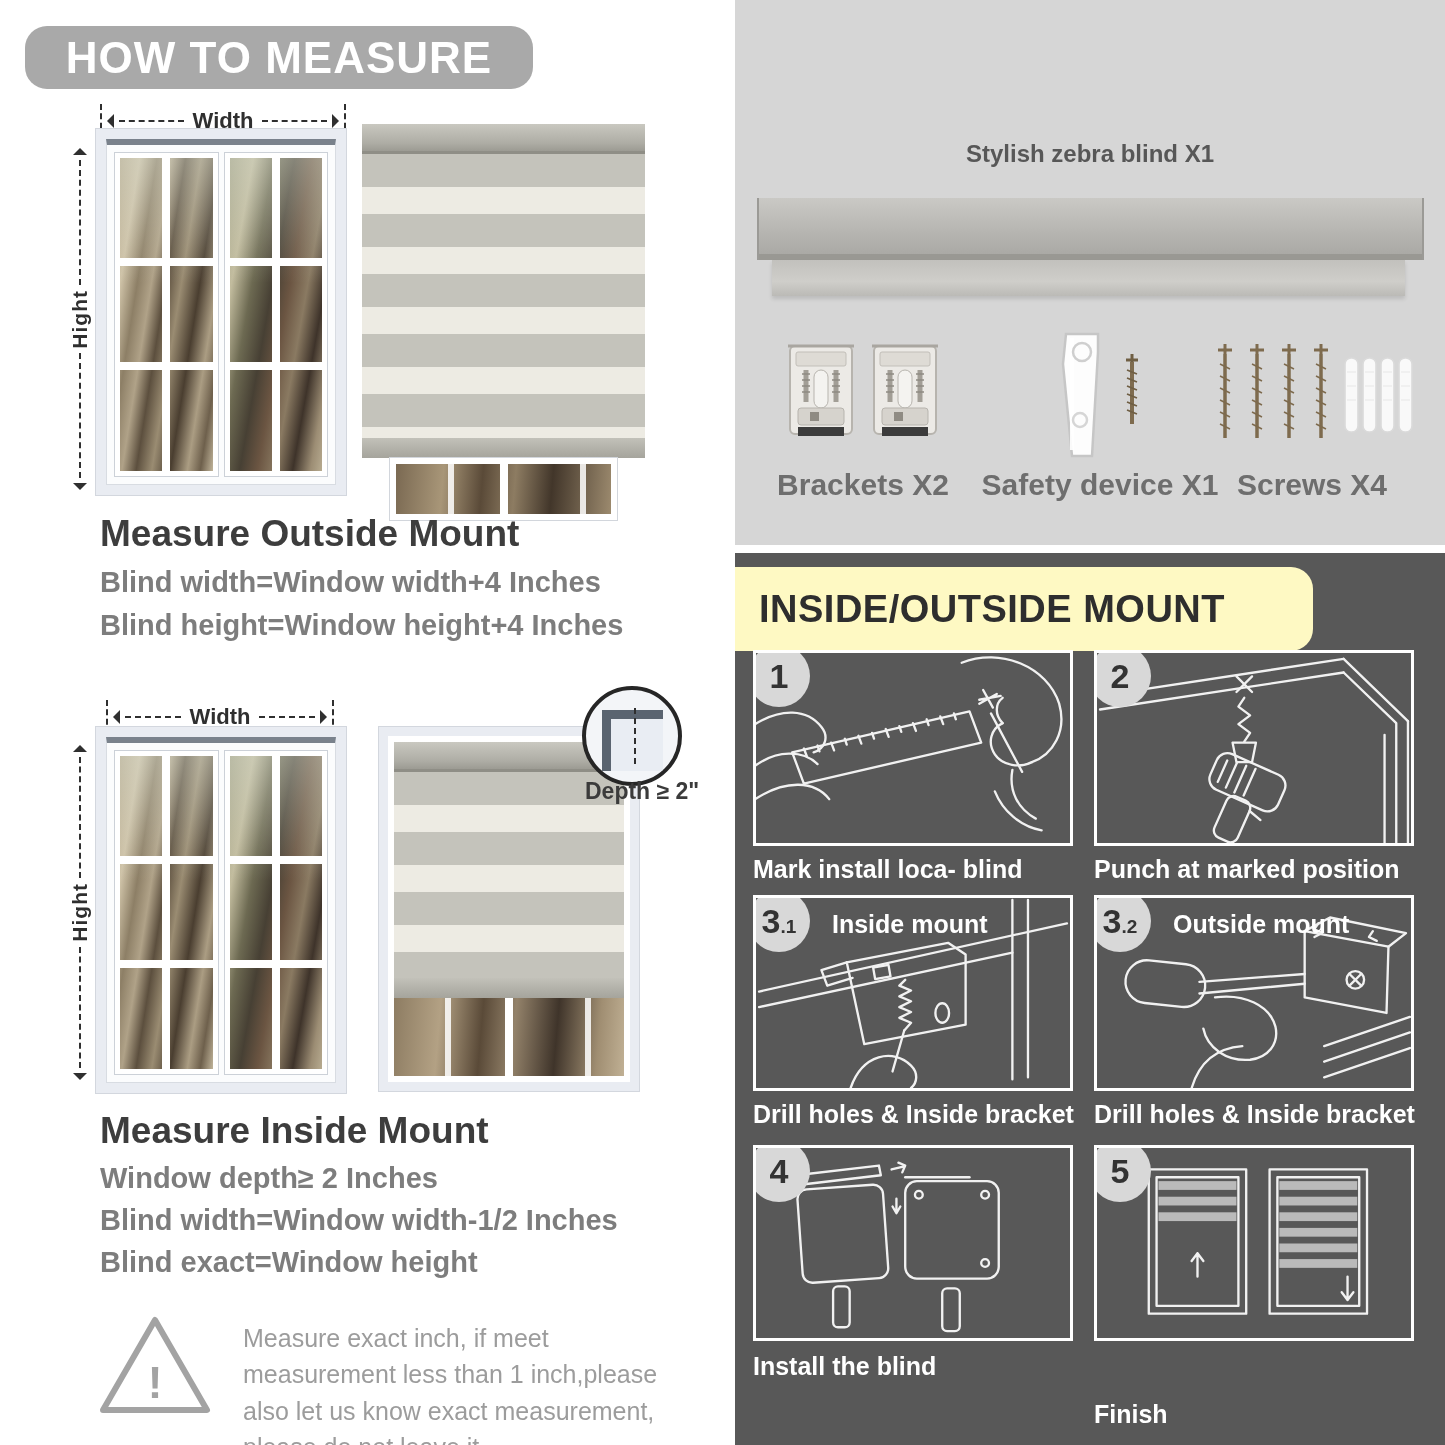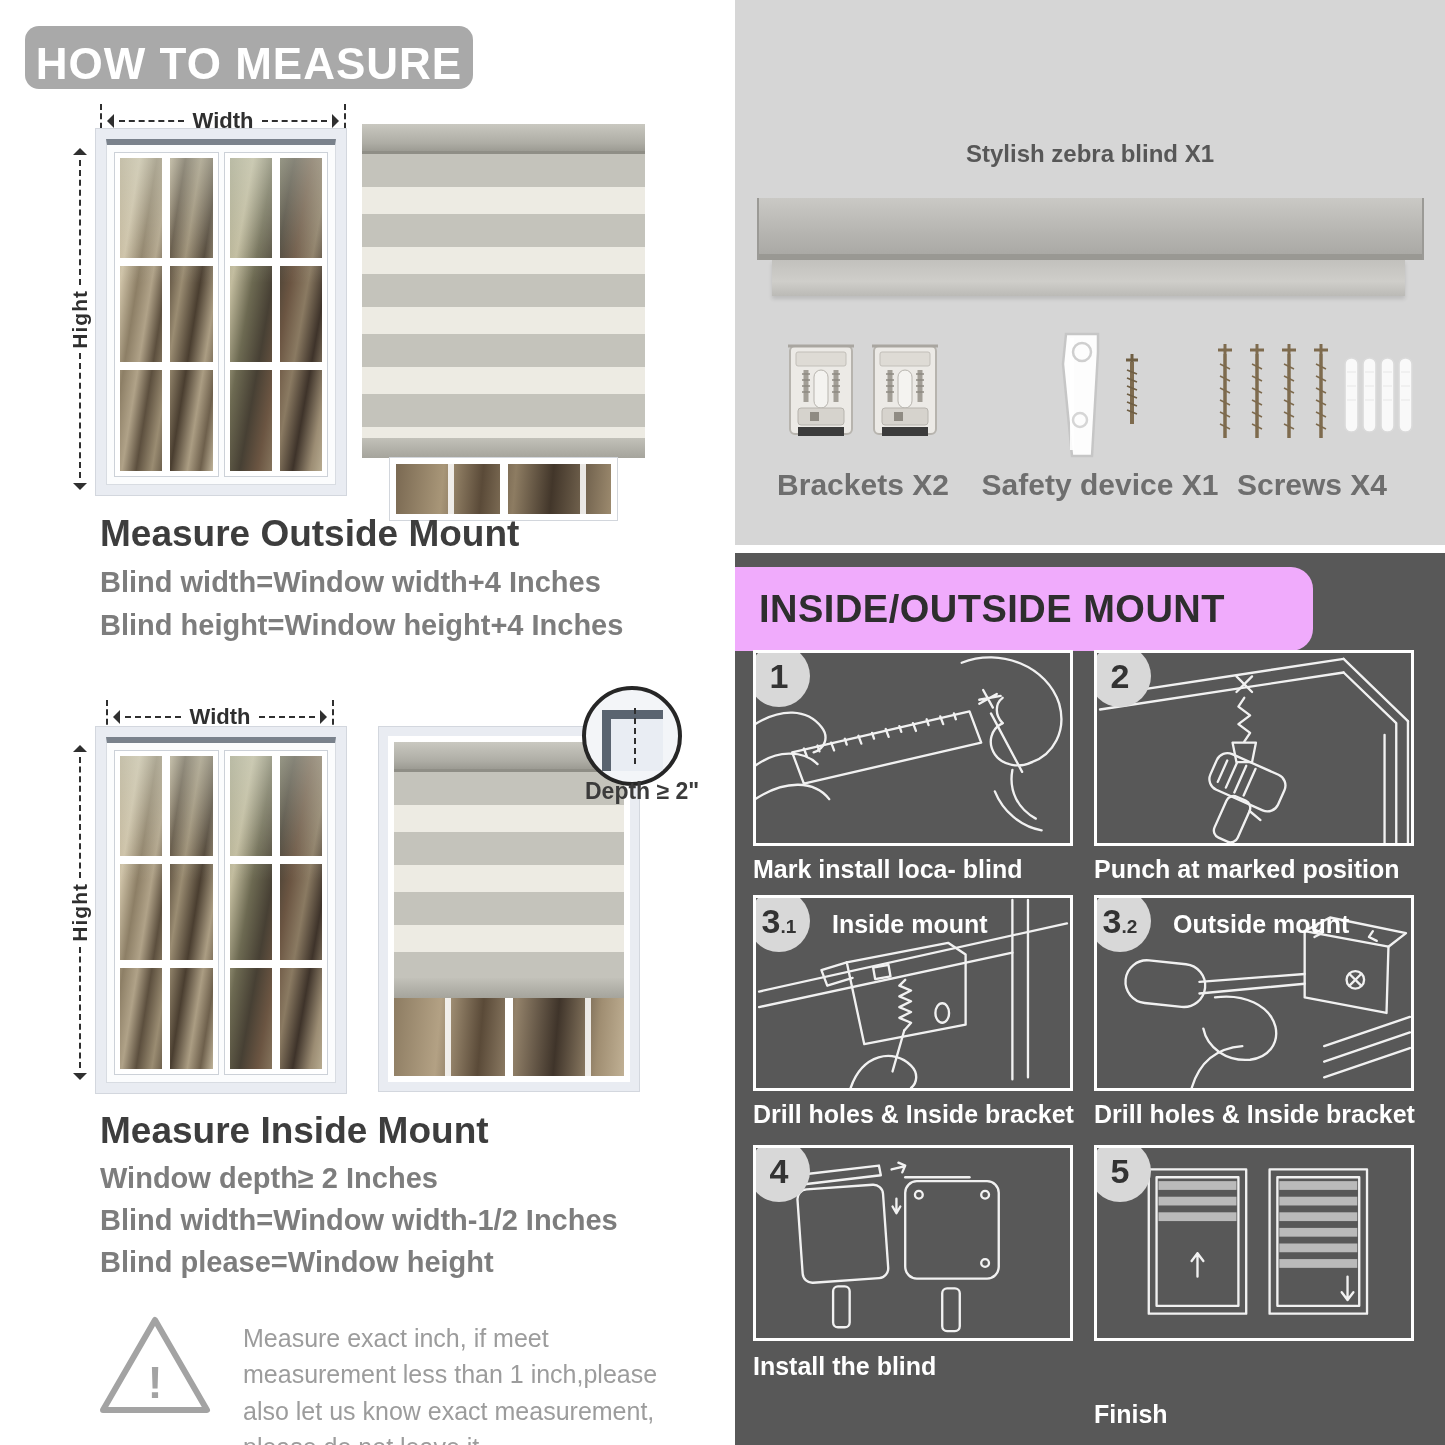--- a/index.html
+++ b/index.html
@@ -1,22 +1,22 @@
 <!DOCTYPE html>
 <html><head>
 <meta charset="utf-8">
 <style>
   html,body{margin:0;padding:0;background:#fff;}
   .page{position:relative;width:1445px;height:1445px;background:#ffffff;overflow:hidden;
         font-family:"Liberation Sans",sans-serif;}
   .abs{position:absolute;}
 
   
-  .howto-banner{left:25px;top:26px;width:448px;height:63px;background:#a9a9a9;border-radius:14px;
-    display:flex;align-items:flex-end;justify-content:center;}
+  .howto-banner{left:25px;top:26px;width:508px;height:63px;background:#a9a9a9;border-radius:22px;
+    display:flex;align-items:center;justify-content:center;}
   .howto-banner span{color:#fff;font-weight:bold;font-size:44px;letter-spacing:1px;}
 
   .sec-title{font-weight:bold;font-size:37px;color:#3d3d3d;}
   .sec-line{font-weight:bold;font-size:29px;color:#7d7d7d;}
 
   
   .harrow{display:flex;align-items:center;gap:5px;color:#2f2f2f;}
   .harrow .dash{flex:1;border-top:2px dashed #2f2f2f;height:0;}
   .harrow .lbl{font-weight:bold;font-size:22px;padding:0 4px;}
   .ah{width:0;height:0;border:7px solid transparent;}
@@ -87,21 +87,21 @@
     font-weight:bold;font-size:24px;color:#575757;}
   .headrail{left:757px;top:198px;width:663px;height:62px;
     background:linear-gradient(180deg,#cac9c5 0%,#b6b5b1 55%,#a7a6a2 100%);
     border-left:2px solid #9b9a96;border-right:2px solid #9b9a96;}
   .headrail::after{content:"";position:absolute;left:0;right:0;bottom:0;height:6px;background:#999893;}
   .valance{left:772px;top:260px;width:633px;height:36px;
     background:linear-gradient(180deg,#c2c1bd,#cfceca 60%,#bbbab6);box-shadow:0 3px 4px rgba(0,0,0,.12);}
   .item-label{position:absolute;top:468px;text-align:center;font-weight:bold;font-size:30px;color:#6e6e6e;}
 
   .right-bottom{left:735px;top:553px;width:710px;height:892px;background:#585858;}
-  .mount-banner{left:735px;top:567px;width:578px;height:84px;background:#f0abfc;border-radius:0 22px 22px 0;
+  .mount-banner{left:735px;top:567px;width:578px;height:84px;background:#fef9c3;border-radius:0 22px 22px 0;
     display:flex;align-items:center;padding-left:24px;box-sizing:border-box;}
   .mount-banner span{color:#2e2e2e;font-weight:bold;font-size:38px;letter-spacing:.5px;}
 
   .cell{position:absolute;width:320px;height:196px;border:3px solid #fff;box-sizing:border-box;overflow:hidden;}
   .badge{position:absolute;left:-8px;top:-8px;width:62px;height:62px;border-radius:50%;background:#d8d8d8;
     display:flex;align-items:center;justify-content:center;color:#333;font-weight:bold;}
   .badge .bmain{font-size:34px;}
   .badge .bsub{font-size:19px;margin-top:12px;}
   .cell-label{position:absolute;left:76px;top:12px;color:#fff;font-weight:bold;font-size:25px;}
   .caption{position:absolute;color:#fff;font-weight:bold;font-size:25px;}
@@ -201,21 +201,21 @@
     <div class="magnifier" style="right:-42px;top:-40px;">
       <div class="mag-corner"></div>
       <div class="mag-dash"></div>
     </div>
   </div>
   <div class="abs depth-label" style="left:585px;top:778px;">Depth ≥ 2"</div>
 
   <div class="abs sec-title" style="left:100px;top:1110px;">Measure Inside Mount</div>
   <div class="abs sec-line" style="left:100px;top:1162px;">Window depth≥ 2 Inches</div>
   <div class="abs sec-line" style="left:100px;top:1204px;">Blind width=Window width-1/2 Inches</div>
-  <div class="abs sec-line" style="left:100px;top:1246px;">Blind please=Window height</div>
+  <div class="abs sec-line" style="left:100px;top:1246px;">Blind exact=Window height</div>
 
   <div class="abs" style="left:96px;top:1312px;width:118px;height:106px;">
     <svg viewBox="0 0 118 106">
       <polygon points="59,8 111,98 7,98" fill="none" stroke="#a3a3a3" stroke-width="6" stroke-linejoin="round"></polygon>
       <text x="59" y="86" text-anchor="middle" font-size="44" font-weight="bold" fill="#a3a3a3" font-family="Liberation Sans, sans-serif">!</text>
     </svg>
   </div>
   <div class="abs warn-text" style="left:243px;top:1320px;width:440px;">Measure exact inch, if meet measurement less than 1 inch,please also let us know exact measurement, please do not leave it</div>
 
   <div class="abs right-top"></div>

